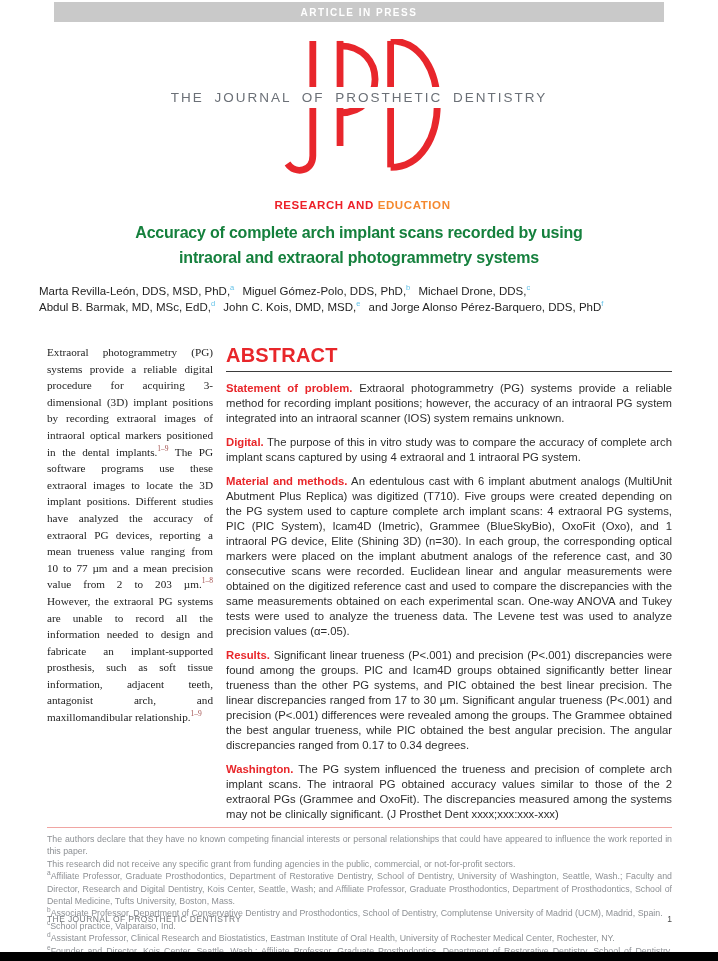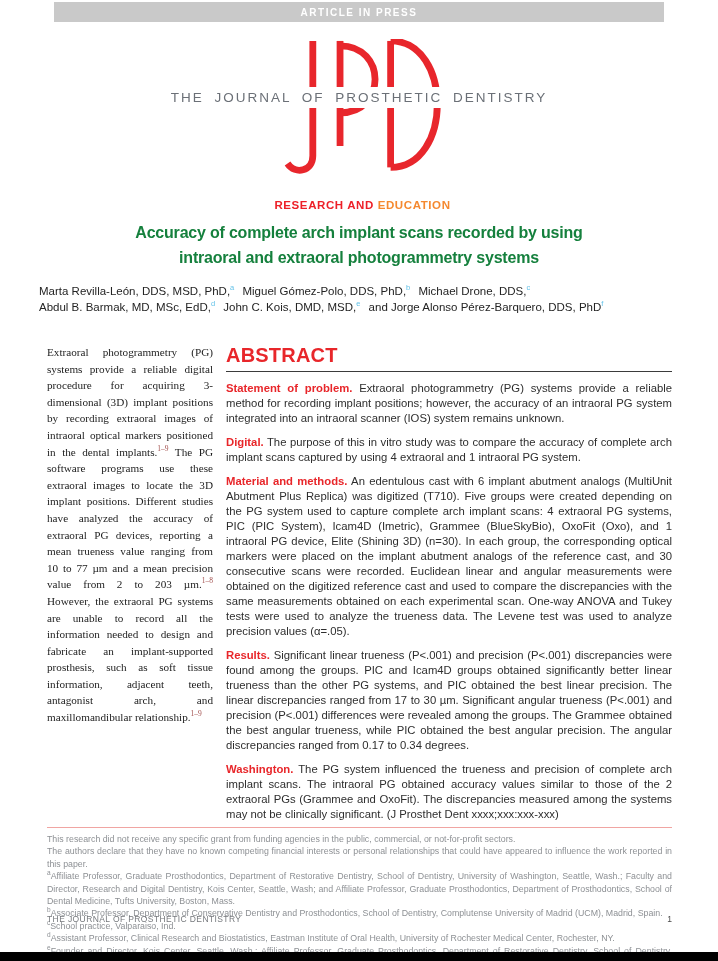--- a/index.html
+++ b/index.html
@@ -192,22 +192,22 @@
 
       <p class="abstract-par"><span class="lead">Results.</span><span> Significant linear trueness (P&lt;.001) and precision (P&lt;.001) discrepancies were found among the groups. PIC and Icam4D groups obtained significantly better linear trueness than the other PG systems, and PIC obtained the best linear precision. The linear discrepancies ranged from 17 to 30 µm. Significant angular trueness (P&lt;.001) and precision (P&lt;.001) differences were revealed among the groups. The Grammee obtained the best angular trueness, while PIC obtained the best angular precision. The angular discrepancies ranged from 0.17 to 0.34 degrees.</span></p>
 
       <p class="abstract-par"><span class="lead">Washington.</span><span> The PG system influenced the trueness and precision of complete arch implant scans. The intraoral PG obtained accuracy values similar to those of the 2 extraoral PGs (Grammee and OxoFit). The discrepancies measured among the systems may not be clinically significant. (J Prosthet Dent xxxx;xxx:xxx-xxx)</span></p>
     </div>
 
   </div>
 
   <div class="fn-divider"></div>
   <div class="footnotes">
+    <p><span>The authors declare that they have no known competing financial interests or personal relationships that could have appeared to influence the work reported in this paper.</span></p>
     <p><span>This research did not receive any specific grant from funding agencies in the public, commercial, or not-for-profit sectors.</span></p>
-    <p><span>The authors declare that they have no known competing financial interests or personal relationships that could have appeared to influence the work reported in this paper.</span></p>
     <p><sup>a</sup><span>Affiliate Professor, Graduate Prosthodontics, Department of Restorative Dentistry, School of Dentistry, University of Washington, Seattle, Wash.; Faculty and Director, Research and Digital Dentistry, Kois Center, Seattle, Wash; and Affiliate Professor, Graduate Prosthodontics, Department of Prosthodontics, School of Dental Medicine, Tufts University, Boston, Mass.</span></p>
     <p><sup>b</sup><span>Associate Professor, Department of Conservative Dentistry and Prosthodontics, School of Dentistry, Complutense University of Madrid (UCM), Madrid, Spain.</span></p>
     <p><sup>c</sup><span>School practice, Valparaiso, Ind.</span></p>
     <p><sup>d</sup><span>Assistant Professor, Clinical Research and Biostatistics, Eastman Institute of Oral Health, University of Rochester Medical Center, Rochester, NY.</span></p>
     <p><sup>e</sup><span>Founder and Director, Kois Center, Seattle, Wash.; Affiliate Professor, Graduate Prosthodontics, Department of Restorative Dentistry, School of Dentistry, University of Washington, Seattle, Wash.; and Private practice, Seattle, Wash.</span></p>
 
   </div>
 
   <div class="footer">
     <span>THE JOURNAL OF PROSTHETIC DENTISTRY</span>

